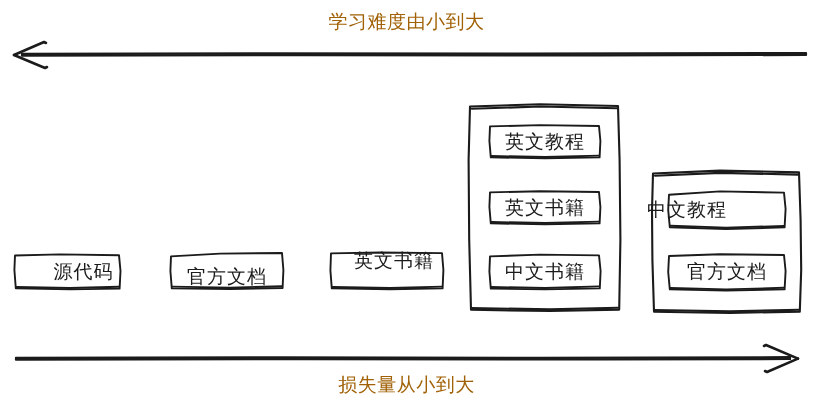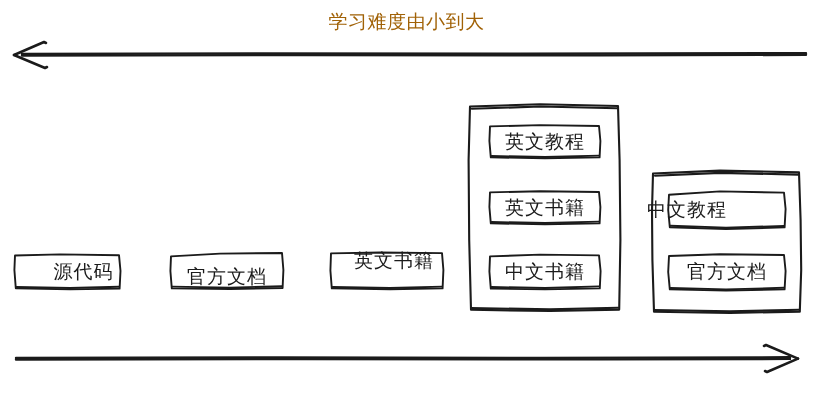--- a/index.html
+++ b/index.html
@@ -139,20 +139,21 @@
     <g>
       <path class="sk-stroke box-outline" d="M 669 256 L 720 254.2 L 784 255 L 785.6 271 L 784.6 289.4
                L 726 290.6 L 669.8 289.4 L 668.2 272 Z"></path>
       <path class="sk-stroke box-outline" d="M 670.5 288 L 726 289.4 L 784 287.8"></path>
     </g>
 
   </svg>
 
   <div class="label axis-caption" style="left:0; top:12px; width:813px;">学习难度由小到大</div>
 
+  <div class="label axis-caption" style="left:0; top:375px; width:813px;">损失量从小到大</div>
 
   <div class="node-text" style="left:14px; top:254px; width:107px; height:36px;margin-left:16px;">源代码</div>
 
   <div class="node-text" style="left:170px; top:253px; width:114px; height:48px;">官方文档</div>
 
   <div class="node-text" style="left:330px; top:242px; width:128px; height:37px;">英文书籍</div>
 
   <div class="node-text" style="left:489px; top:125px; width:112px; height:33px;">英文教程</div>
 
   <div class="node-text" style="left:489px; top:191px; width:112px; height:33px;">英文书籍</div>

